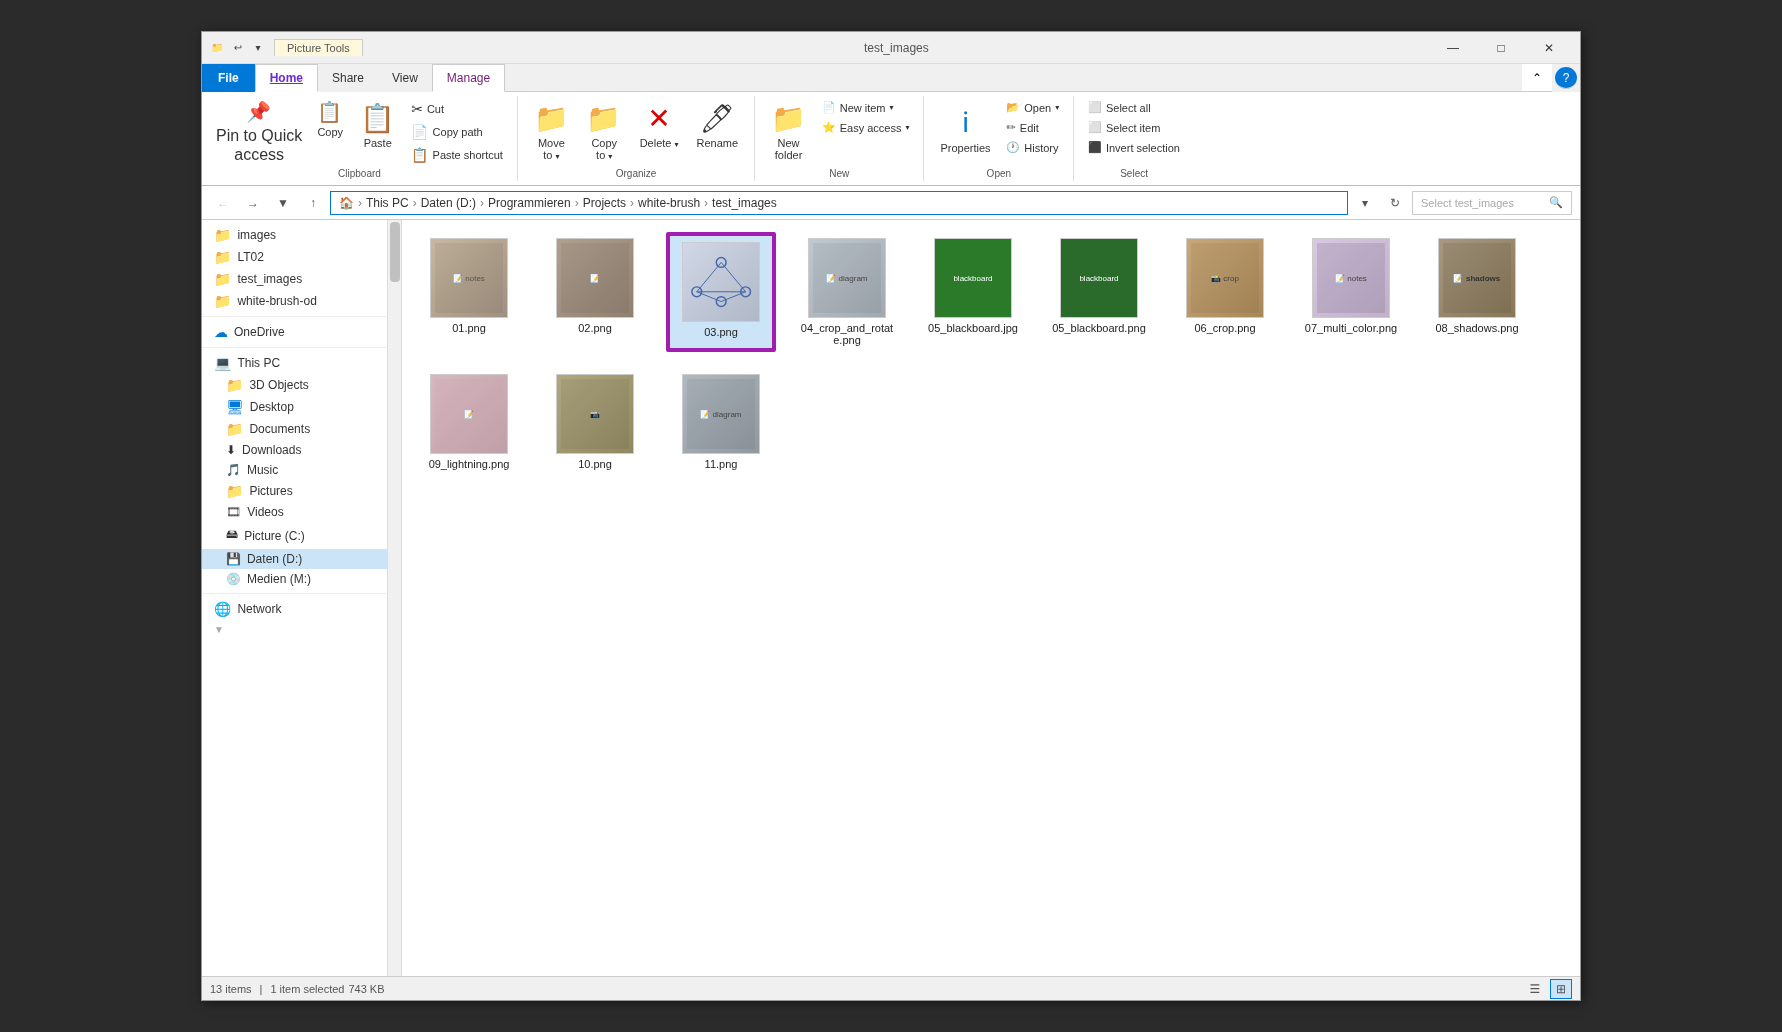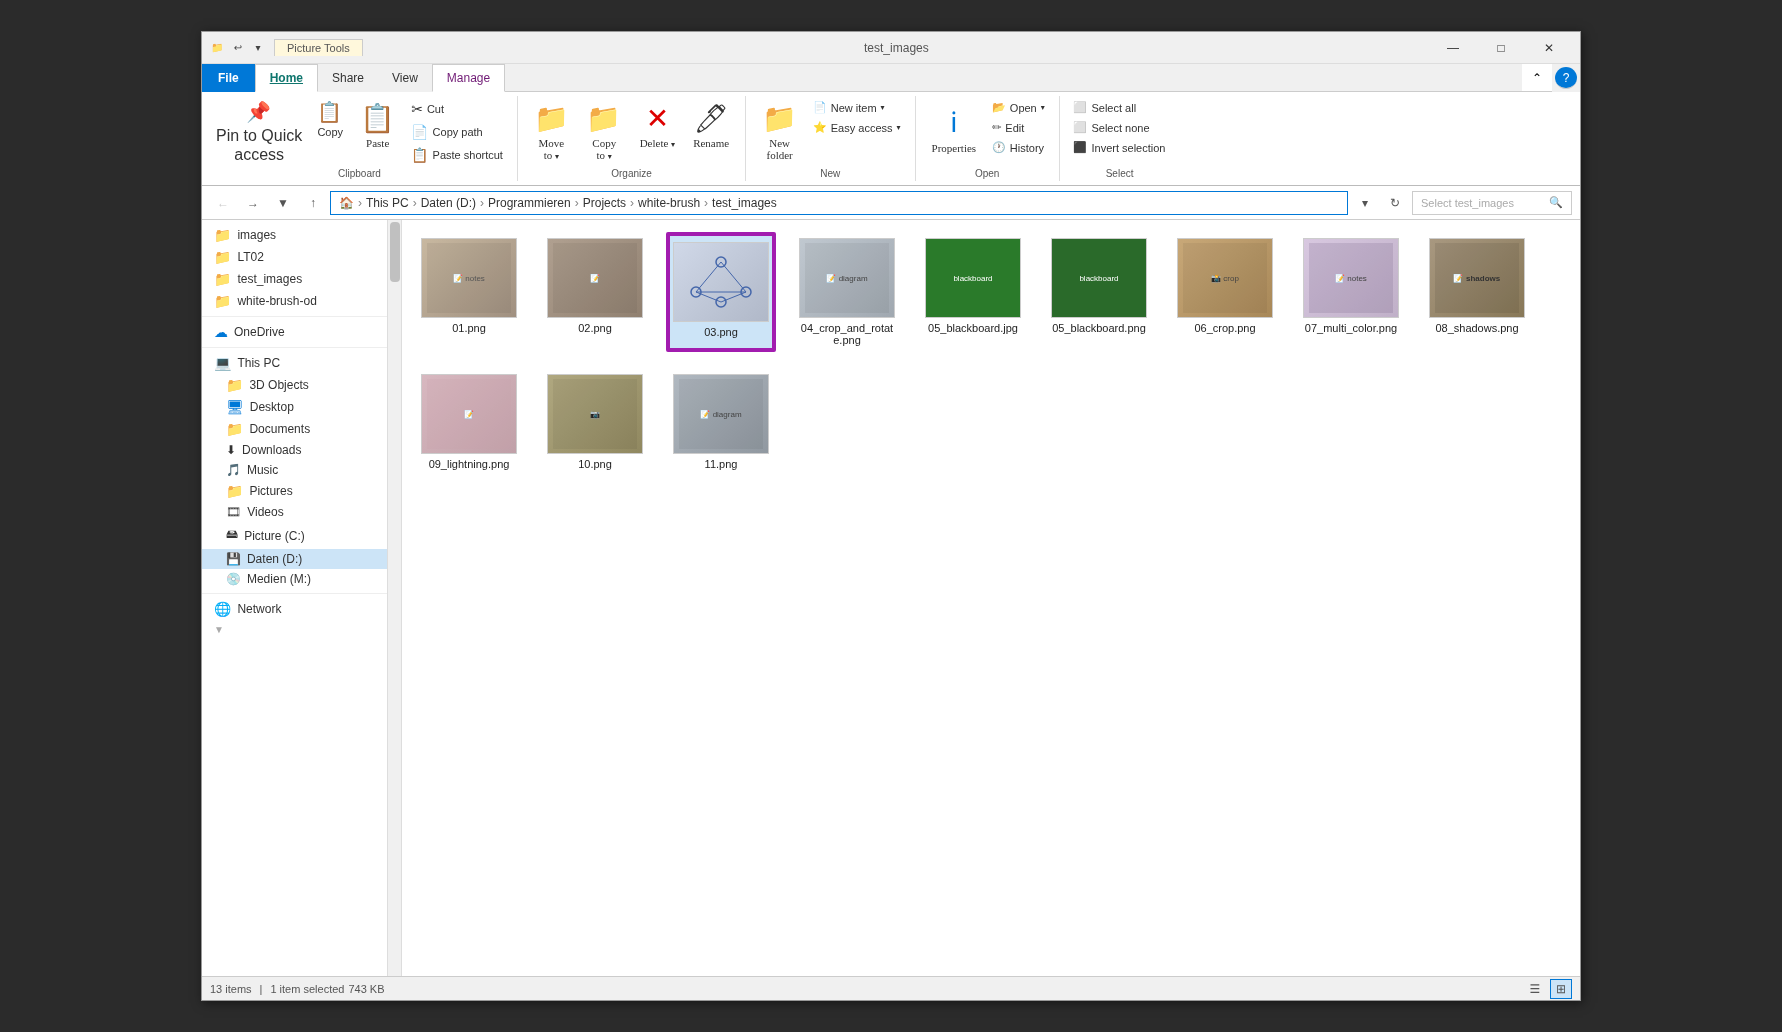--- a/index.html
+++ b/index.html
@@ -84,21 +84,21 @@
       cursor: pointer;
       height: 28px;
       display: flex;
       align-items: center;
       color: #333;
     }
     .ribbon-tab.active {
       background: white;
       border: 1px solid #ccc;
       border-bottom: 1px solid white;
-      color: #0f766e;
+      color: #6d28d9;
       font-weight: bold;
       text-decoration: underline;
     }
     .ribbon-tab:first-child {
       background: #0078d7;
       color: white;
       font-weight: bold;
       padding: 4px 16px;
     }
     .ribbon-tab.picture-tools-manage {
@@ -274,21 +274,21 @@
       display: flex;
       flex-direction: column;
       align-items: center;
       width: 110px;
       cursor: pointer;
       padding: 6px;
       border-radius: 2px;
     }
     .file-item.selected { background: #cce4f7; border: 4px solid #a21caf; }
     .file-thumbnail {
-      width: 96px;
+      width: 78px;
       height: 80px;
       background: #e0e0e0;
       margin-bottom: 4px;
       display: flex;
       align-items: center;
       justify-content: center;
       overflow: hidden;
       border: 1px solid #ccc;
     }
     .file-name {
@@ -351,21 +351,21 @@
       justify-content: flex-start;
       padding: 4px 8px;
       cursor: pointer;
       border-radius: 2px;
       font-size: 11px;
       text-align: center;
       color: #333;
       min-width: 44px;
     }
     .ribbon-large-btn .big-icon { font-size: 28px; }
-    .ribbon-large-btn .btn-label { font-size: 11px; margin-top: 2px; font-family: Liberation Serif, serif; }
+    .ribbon-large-btn .btn-label { font-size: 11px; margin-top: 2px; }
 
     .delete-icon { color: #d00; font-size: 28px; }
 
     .dropdown-arrow { font-size: 8px; vertical-align: middle; }
   </style>
 </head>
 <body>
 
 <div class="window">
 
@@ -506,21 +506,21 @@
 
     <div class="ribbon-group" style="border-right:none;">
       <div class="ribbon-group-content">
         <div class="ribbon-column">
           <div class="ribbon-btn-small">
             <span>⬜</span>
             <span>Select all</span>
           </div>
           <div class="ribbon-btn-small">
             <span>⬜</span>
-            <span>Select none</span>
+            <span>Select item</span>
           </div>
           <div class="ribbon-btn-small">
             <span>⬛</span>
             <span>Invert selection</span>
           </div>
         </div>
       </div>
       <div class="ribbon-group-label">Select</div>
     </div>
   </div>

